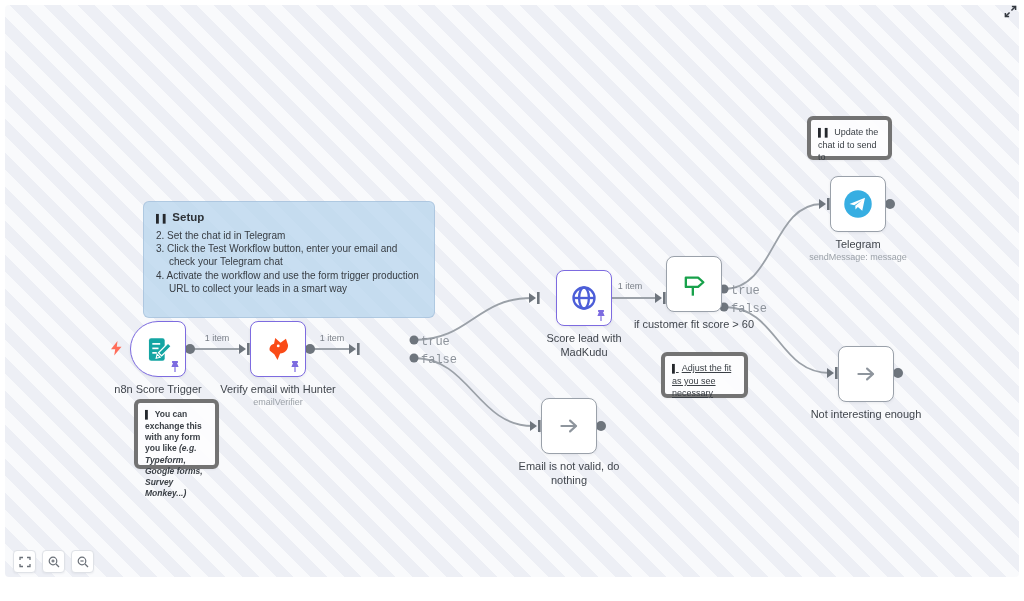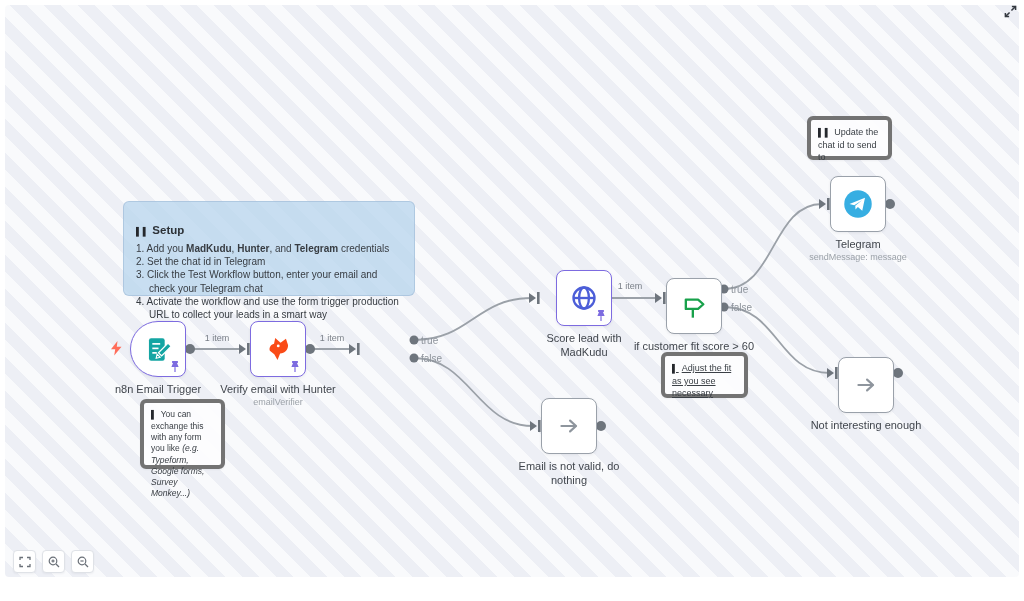--- a/index.html
+++ b/index.html
@@ -16,30 +16,30 @@
     box-shadow:0 1px 3px rgba(40,45,60,.07); }
   .box.pinned { border-color:#7d6be0; }
   .box.trigger { border-radius:28px 8px 8px 28px; }
   .pin { position:absolute; right:5px; bottom:4px; }
   .bolt { position:absolute; left:-20px; top:20px; }
   .nlabel { position:absolute; top:62px; left:28px; transform:translateX(-50%);
     text-align:center; font-size:11px; font-weight:500; color:#41464d; line-height:1.25; }
   .nsub { position:absolute; top:76px; left:28px; transform:translateX(-50%); white-space:nowrap;
     text-align:center; font-size:9px; color:#9ba1a8; }
   .edge-label { position:absolute; transform:translateX(-50%); font-size:9px; color:#797f87; }
-  .branch-label { position:absolute; font-size:10px; color:#8d939b; }
+  .branch-label { position:absolute; font-size:12px; color:#8d939b;font-family:Liberation Mono, monospace; }
   .sticky { position:absolute; border-radius:6px; color:#3b4046; }
   .sticky .glyph { color:#25282d; font-size:8px; letter-spacing:1px; margin-right:3px; }
-  #note-setup { left:123px; top:201px; width:292px; height:95px;
-    background:rgba(186,214,237,.78); border:1px solid rgba(130,160,195,.35); padding:22px 12px; }
+  #note-setup { left:143px; top:201px; width:292px; height:117px;
+    background:rgba(186,214,237,.78); border:1px solid rgba(130,160,195,.35); padding:9px 12px; }
   #note-setup .title { font-size:11.5px; font-weight:bold; color:#2d3237; margin-bottom:6px; }
   #note-setup .item { font-size:10px; line-height:1.32; padding-left:13px; text-indent:-13px; color:#373c42; }
   .sticky.small { background:rgba(253,253,254,.92); border:4px solid #737373;
     box-shadow:0 1px 2px rgba(40,45,60,.05); padding:6px 7px; }
-  #note-exchange { left:140px; top:399px; width:85px; height:70px; font-size:8.5px; line-height:1.33; }
+  #note-exchange { left:134px; top:399px; width:85px; height:70px; font-size:8.5px; line-height:1.33;font-weight:bold; }
   #note-adjust { left:661px; top:352px; width:87px; height:46px; font-size:9px; line-height:1.35;text-decoration:underline; }
   #note-update { left:807px; top:116px; width:85px; height:44px; font-size:9px; line-height:1.35; }
   .ital { font-style:italic; }
   .ctrl { position:absolute; width:23px; height:23px; background:#fff; border:1px solid #dfe2e7;
     border-radius:4px; display:flex; align-items:center; justify-content:center;
     box-shadow:0 1px 2px rgba(40,45,60,.05); cursor:pointer; }
   #expand-btn { position:absolute; right:6px; top:3px; width:16px; height:16px; cursor:pointer;
     display:flex; align-items:center; justify-content:center; }
 </style>
 </head>
@@ -105,21 +105,20 @@
   <span class="edge-label" style="left:332px;top:333px">1 item</span>
   <span class="edge-label" style="left:630px;top:281px">1 item</span>
 
   <span class="branch-label" style="left:421px;top:335px">true</span>
   <span class="branch-label" style="left:421px;top:353px">false</span>
   <span class="branch-label" style="left:731px;top:284px">true</span>
   <span class="branch-label" style="left:731px;top:302px">false</span>
 
   <div id="note-setup" class="sticky">
     <div class="title"><span class="glyph">▌▌</span><span>Setup</span></div>
-    <div class="item"><span>1. Add you </span><b>MadKudu</b><span>, </span><b>Hunter</b><span>, and </span><b>Telegram</b><span> credentials</span></div>
     <div class="item">2. Set the chat id in Telegram</div>
     <div class="item">3. Click the Test Workflow button, enter your email and check your Telegram chat</div>
     <div class="item">4. Activate the workflow and use the form trigger production URL to collect your leads in a smart way</div>
   </div>
 
   <div id="note-exchange" class="sticky small">
     <span class="glyph">▌</span><span>You can exchange this with any form you like </span><span class="ital">(e.g. Typeform, Google forms, Survey Monkey...)</span>
   </div>
   <div id="note-adjust" class="sticky small">
     <span class="glyph">▌</span><span>Adjust the fit as you see necessary</span>
@@ -142,21 +141,21 @@
           <rect x="14.6" y="5.5" width="4" height="12" fill="#14a5a3" stroke="#fff" stroke-width="1.1"></rect>
           <polygon points="14.6,19.3 18.6,19.3 16.6,22.5" fill="#14a5a3" stroke="#fff" stroke-width="0.9"></polygon>
         </g>
       </svg>
       <svg class="pin" width="10" height="11" viewBox="0 0 10 11">
         <rect x="2" y="0" width="6" height="1.9" rx="0.6" fill="#7d6be0"></rect>
         <path d="M3 1.9 h4 l1.6 4.2 H1.4 Z" fill="#7d6be0"></path>
         <rect x="4.4" y="6.1" width="1.2" height="4.9" fill="#7d6be0"></rect>
       </svg>
     </div>
-    <div class="nlabel" style="width:120px">n8n Email Trigger</div>
+    <div class="nlabel" style="width:120px">n8n Score Trigger</div>
   </div>
 
   <div class="node" style="left:250px;top:321px">
     <div class="box pinned">
       <svg width="28" height="28" viewBox="0 0 24 24">
         <path d="M18.8 3.2 L14.2 6.6 L9.6 2.6 L8.6 7.6 C5.6 8.4 4.2 11 5 13.4 L8.8 16.6 L11.6 21.4 L13.8 15.8 C17.8 15.6 20.8 12.8 20.6 8.6 Z" fill="#fa4b17"></path>
         <circle cx="12.2" cy="9.4" r="1.2" fill="#fff"></circle>
       </svg>
       <svg class="pin" width="10" height="11" viewBox="0 0 10 11">
         <rect x="2" y="0" width="6" height="1.9" rx="0.6" fill="#7d6be0"></rect>
@@ -178,21 +177,21 @@
       </svg>
       <svg class="pin" width="10" height="11" viewBox="0 0 10 11">
         <rect x="2" y="0" width="6" height="1.9" rx="0.6" fill="#7d6be0"></rect>
         <path d="M3 1.9 h4 l1.6 4.2 H1.4 Z" fill="#7d6be0"></path>
         <rect x="4.4" y="6.1" width="1.2" height="4.9" fill="#7d6be0"></rect>
       </svg>
     </div>
     <div class="nlabel" style="width:104px">Score lead with MadKudu</div>
   </div>
 
-  <div class="node" style="left:666px;top:278px">
+  <div class="node" style="left:666px;top:256px">
     <div class="box">
       <svg width="28" height="28" viewBox="0 0 24 24">
         <path d="M5 6.5 H15.5 L20 10.5 L15.5 14.5 H5 Z" fill="none" stroke="#18a14b" stroke-width="2" stroke-linejoin="round"></path>
         <line x1="11" y1="14.5" x2="11" y2="22" stroke="#18a14b" stroke-width="2"></line>
       </svg>
     </div>
     <div class="nlabel" style="width:170px;white-space:nowrap">if customer fit score &gt; 60</div>
   </div>
 
   <div class="node" style="left:830px;top:176px">
@@ -211,21 +210,21 @@
       <svg width="26" height="26" viewBox="0 0 24 24">
         <g stroke="#8e959d" stroke-width="2" fill="none" stroke-linecap="round" stroke-linejoin="round">
           <line x1="5" y1="12" x2="18" y2="12"></line>
           <polyline points="13,7 18.5,12 13,17"></polyline>
         </g>
       </svg>
     </div>
     <div class="nlabel" style="width:122px">Email is not valid, do nothing</div>
   </div>
 
-  <div class="node" style="left:838px;top:357px">
+  <div class="node" style="left:838px;top:346px">
     <div class="box">
       <svg width="26" height="26" viewBox="0 0 24 24">
         <g stroke="#8e959d" stroke-width="2" fill="none" stroke-linecap="round" stroke-linejoin="round">
           <line x1="5" y1="12" x2="18" y2="12"></line>
           <polyline points="13,7 18.5,12 13,17"></polyline>
         </g>
       </svg>
     </div>
     <div class="nlabel" style="width:140px;white-space:nowrap">Not interesting enough</div>
   </div>

